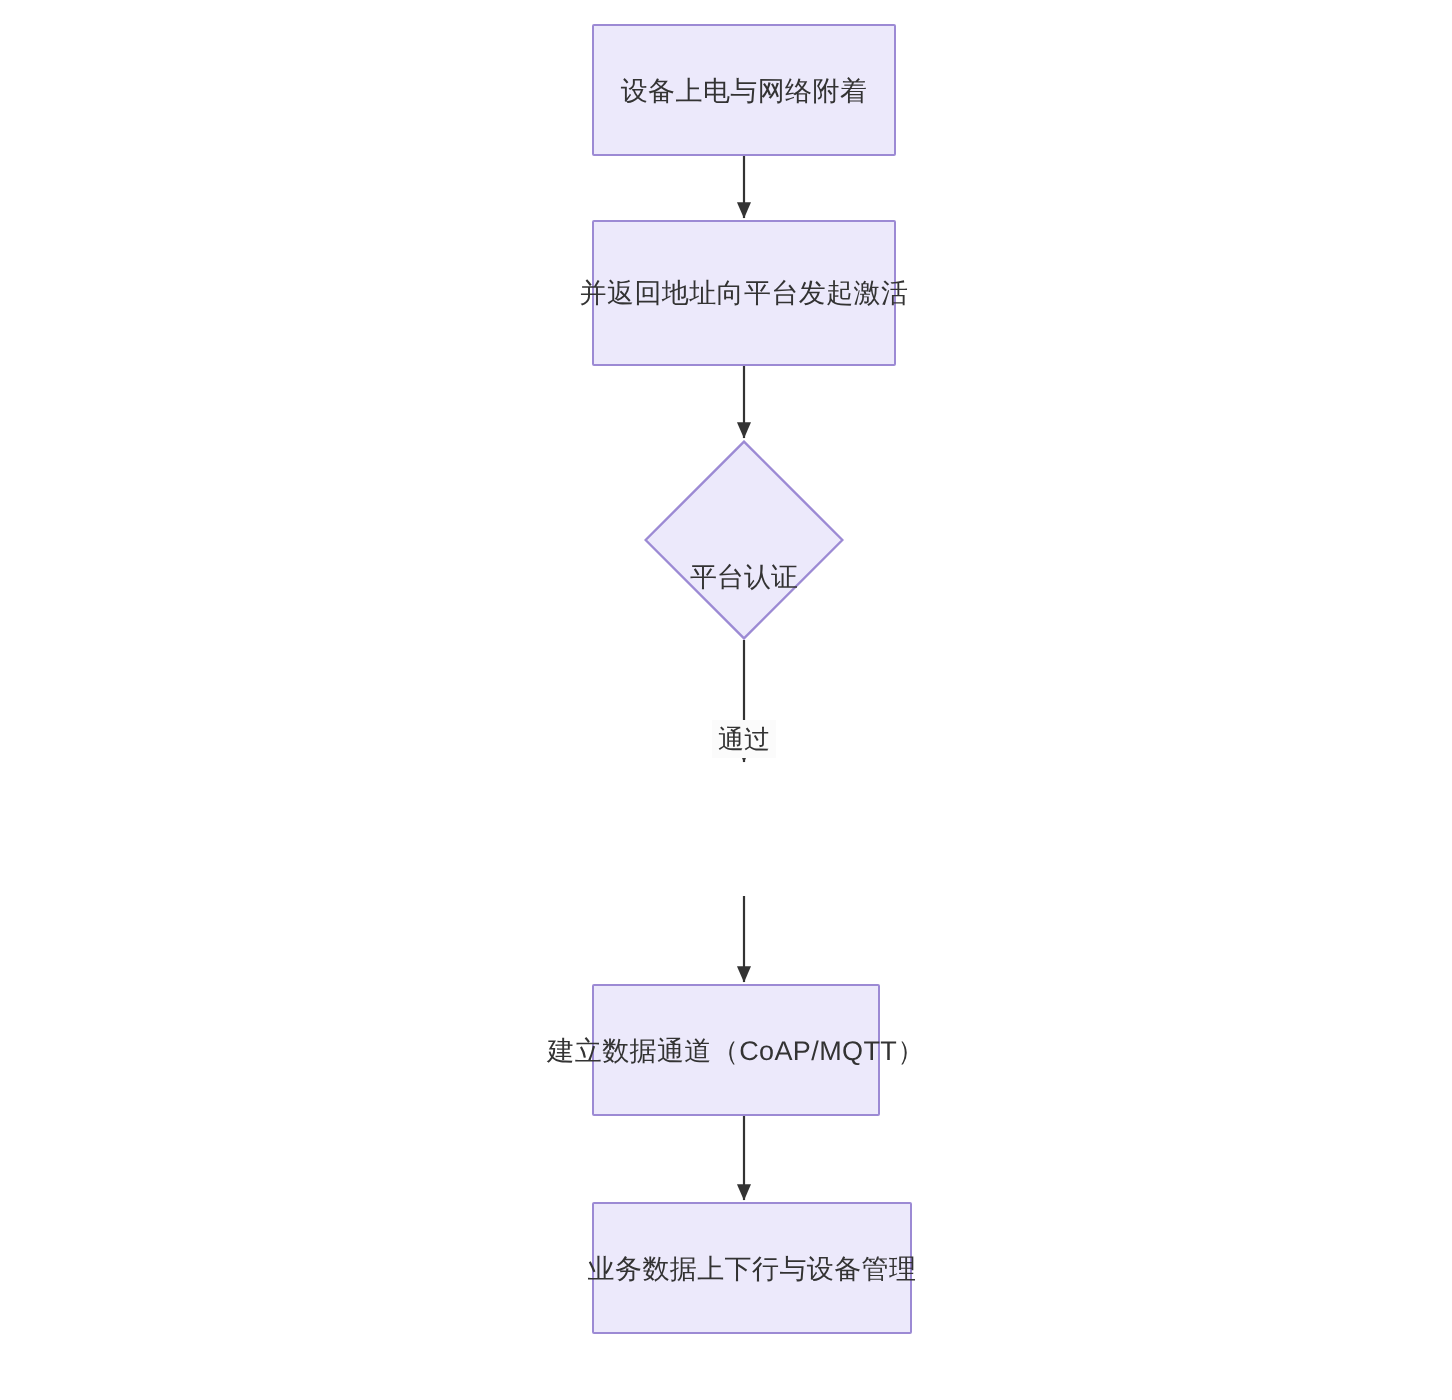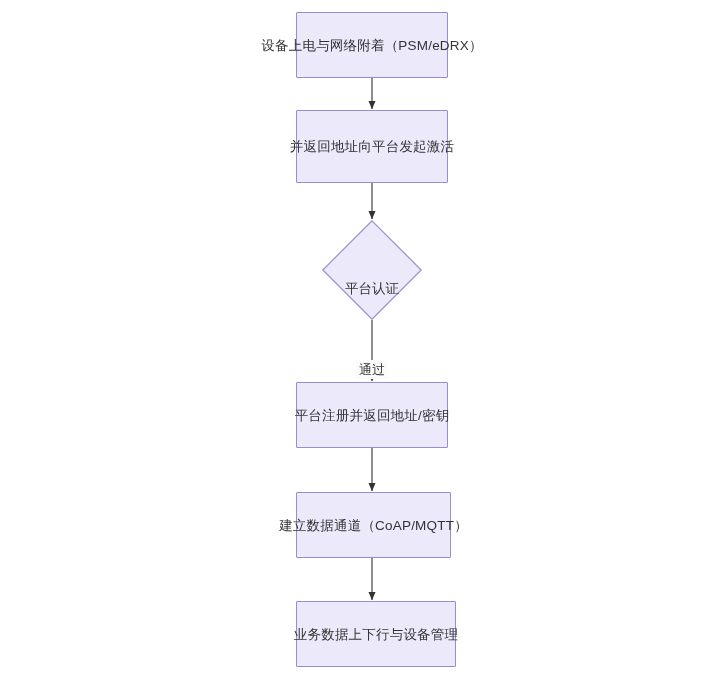--- a/index.html
+++ b/index.html
@@ -97,41 +97,36 @@
         <line x1="372" y1="78" x2="372" y2="109" marker-end="url(#arrowhead)"></line>
         <line x1="372" y1="183" x2="372" y2="219" marker-end="url(#arrowhead)"></line>
         <line x1="372" y1="320" x2="372" y2="381" marker-end="url(#arrowhead)"></line>
         <line x1="372" y1="448" x2="372" y2="491" marker-end="url(#arrowhead)"></line>
         <line x1="372" y1="558" x2="372" y2="600" marker-end="url(#arrowhead)"></line>
       </g>
   </svg>
 
   <div class="node process" style="left:296px; top:12px; width:152px; height:66px;">
     <span class="line">设备上电与网络附着</span>
-    <span class="line">（PSM/eDRX）</span>
   </div>
 
   <div class="node process" style="left:296px; top:110px; width:152px; height:73px;">
     <span class="line">并返回地址</span>
     <span class="line">向平台发起激活</span>
   </div>
 
   <div class="diamond-wrap" style="left:322px; top:220px; width:100px; height:100px;">
     <svg class="diamond-shape" viewBox="0 0 100 100" preserveAspectRatio="none" aria-hidden="true">
       <polygon points="50,0.8 99.2,50 50,99.2 0.8,50" fill="#ece9fb" stroke="#9c8ad4" stroke-width="1.2"></polygon>
     </svg>
     <span class="diamond-label">平台认证</span>
   </div>
 
-  <div class="node process" style="left:296px; top:382px; width:152px; height:66px;">
-    <span class="line">平台注册</span>
-    <span class="line">并返回地址/密钥</span>
-  </div>
 
-  <div class="node process" style="left:296px; top:492px; width:155px; height:66px;">
+  <div class="node process" style="left:296px; top:492px; width:144px; height:66px;">
     <span class="line">建立数据通道</span>
     <span class="line">（CoAP/MQTT）</span>
   </div>
 
   <div class="node process" style="left:296px; top:601px; width:160px; height:66px;">
     <span class="line">业务数据上下行</span>
     <span class="line">与设备管理</span>
   </div>
 
   <div class="edge-label" style="left:372px; top:344px;margin-top:16px;">通过</div>

